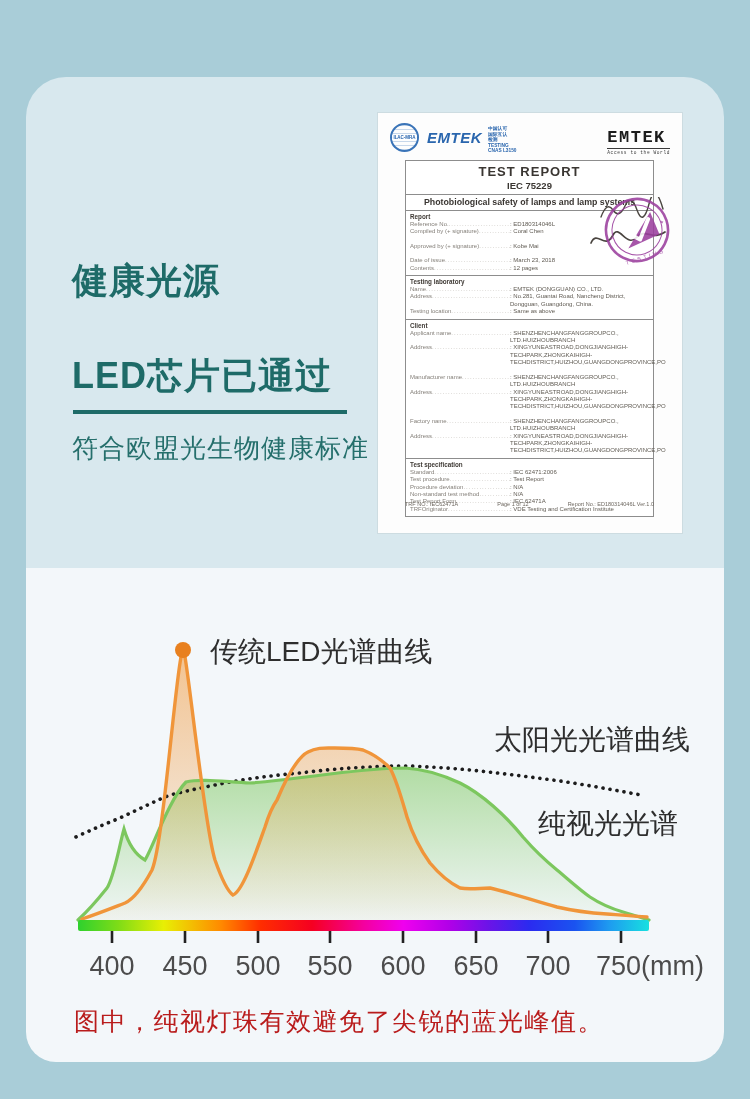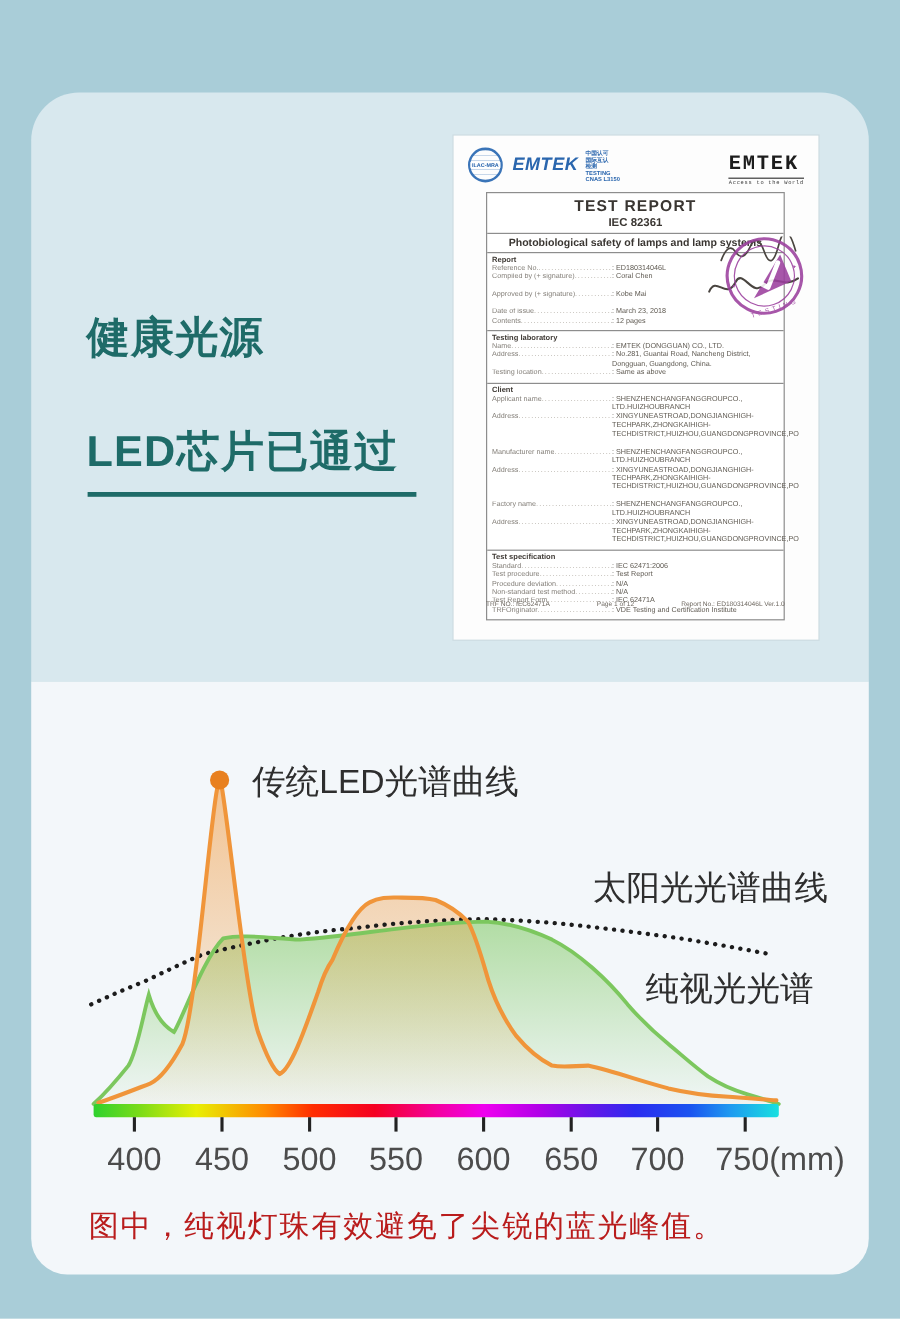--- a/index.html
+++ b/index.html
@@ -58,20 +58,21 @@
 <body>
 
 <div class="page">
   <div class="panel-top"></div>
   <div class="panel-bottom"></div>
 
   <div class="hero">
     <div class="hero-title">健康光源</div>
     <div class="hero-title">LED芯片已通过</div>
     <div class="hero-divider"></div>
+    <div class="hero-sub">符合欧盟光生物健康标准</div>
   </div>
 
   <div class="cert">
     <div class="cert-head">
       <div class="ilac">
           <span>ILAC-MRA</span>
         </div>
       <div class="cnas">EMTEK</div>
       <div class="cnas-cap">
         <div>中国认可</div>
@@ -82,21 +83,21 @@
       </div>
       <div class="spacer"></div>
       <div class="emtek">
         <div class="emtek-name">EMTEK</div>
         <div class="emtek-tag">Access to the World</div>
       </div>
     </div>
 
     <div class="ctable">
       <div class="ct1">TEST REPORT</div>
-      <div class="ct2">IEC 82361</div>
+      <div class="ct2">IEC 75229</div>
       <div class="csub">Photobiological safety of lamps and lamp systems</div>
 
       <div class="csec">
         <div class="chead">Report</div>
         <div class="crow">
             <span class="lbl">
               <span class="lt">Reference No.</span>
               <span class="dots"></span>
             </span>
             <span class="val">ED180314046L</span>

